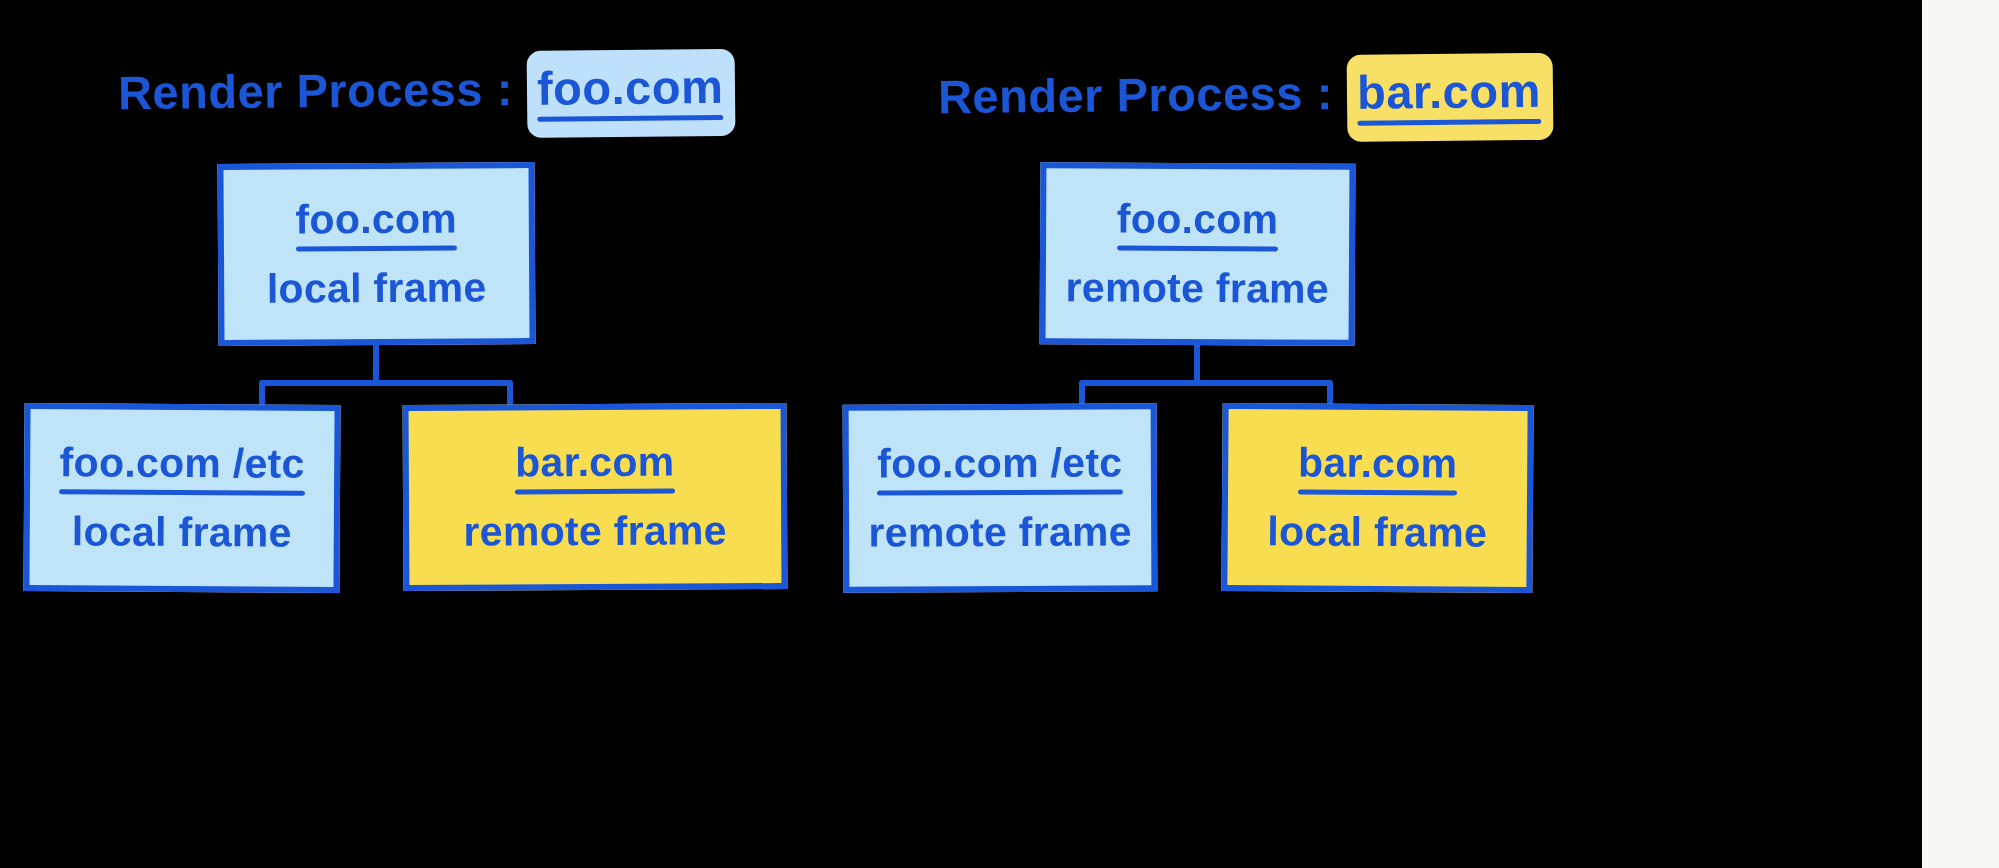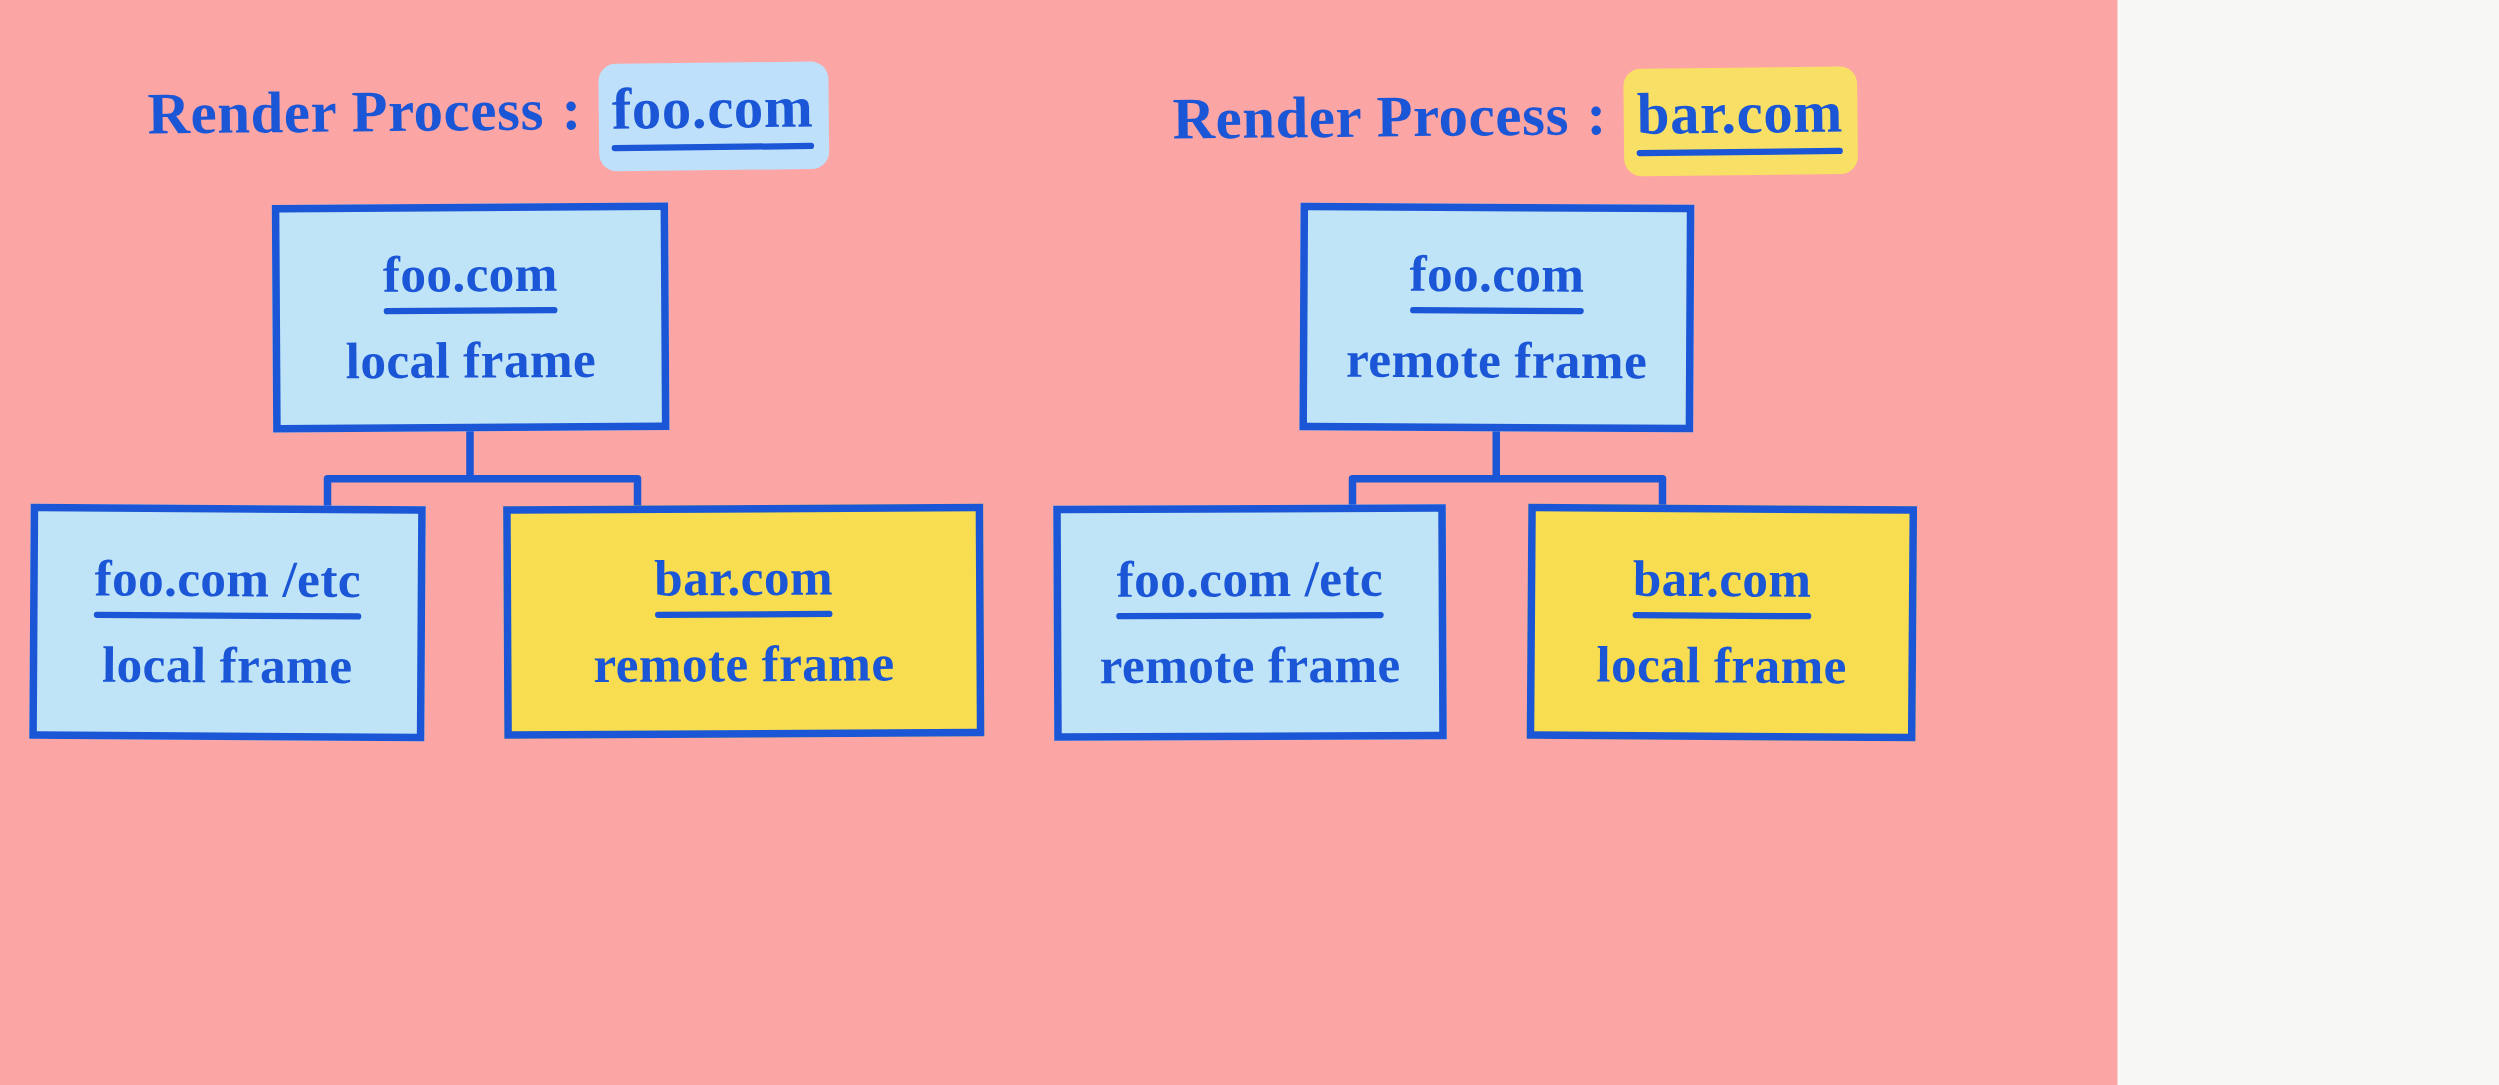--- a/index.html
+++ b/index.html
@@ -2,25 +2,25 @@
 <html><head>
 <meta charset="utf-8">
 <style>
   html, body {
     margin: 0;
     padding: 0;
     background: #f7f7f6;
   }
   #canvas {
     position: relative;
-    width: 1694px;
+    width: 1922px;
     height: 868px;
-    background: #fca5a5;
+    background: #000000;
     overflow: hidden;
-    font-family: Liberation Serif, serif;
+    font-family: Liberation Sans, sans-serif;
   }
 
   
   .proc-title {
     position: absolute;
     white-space: nowrap;
     font-size: 47px;
     font-weight: 700;
     color: #1a56d6;
     letter-spacing: 0.5px;

